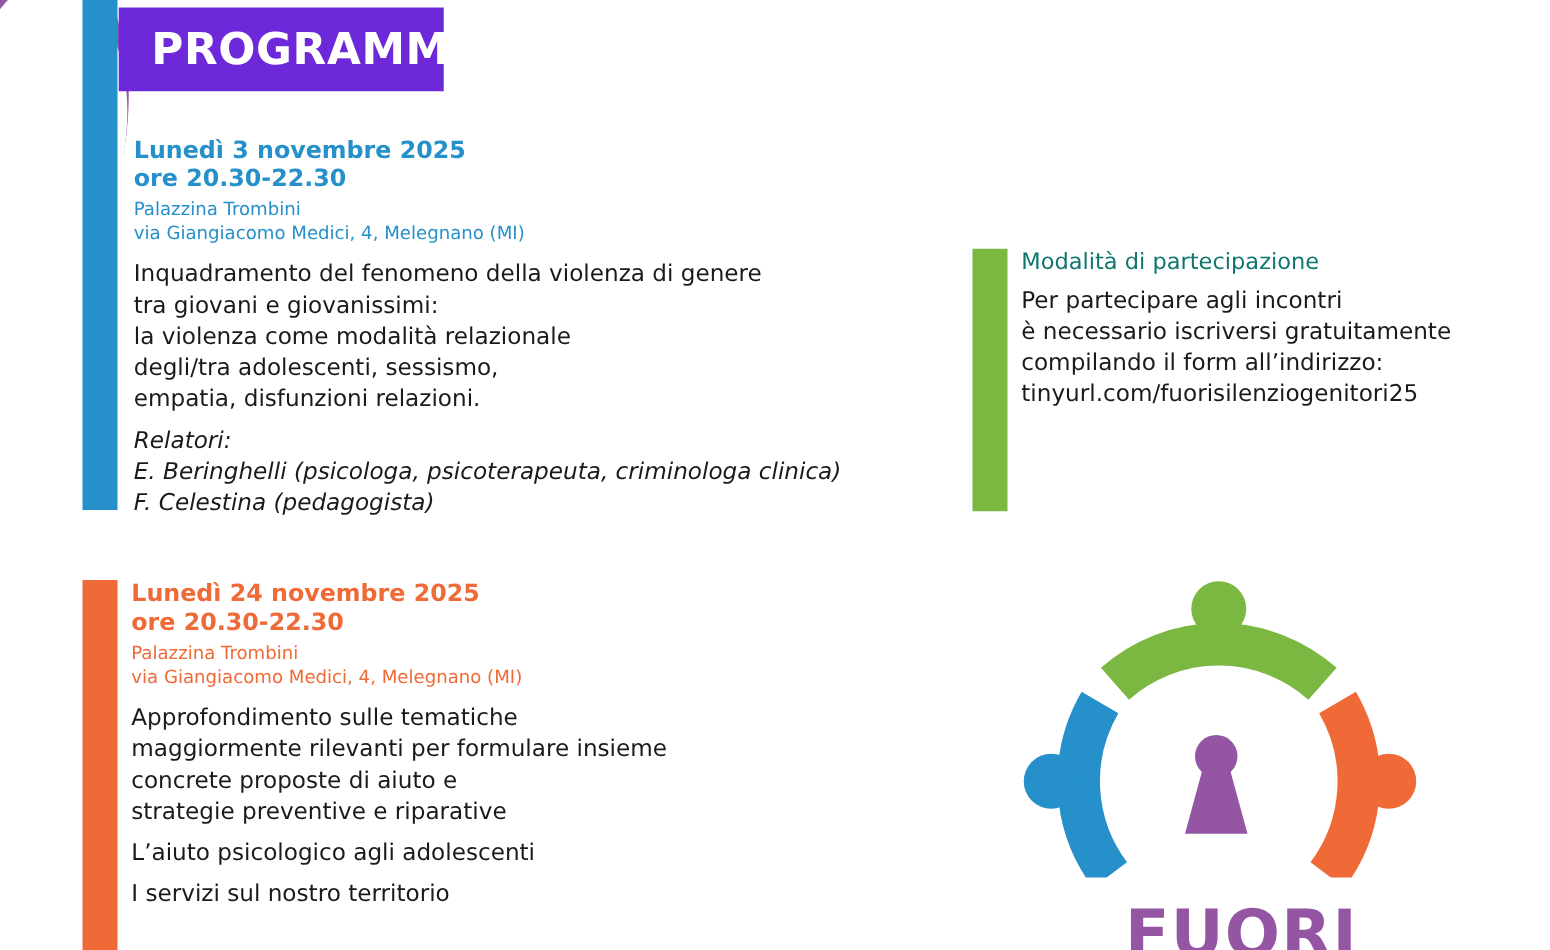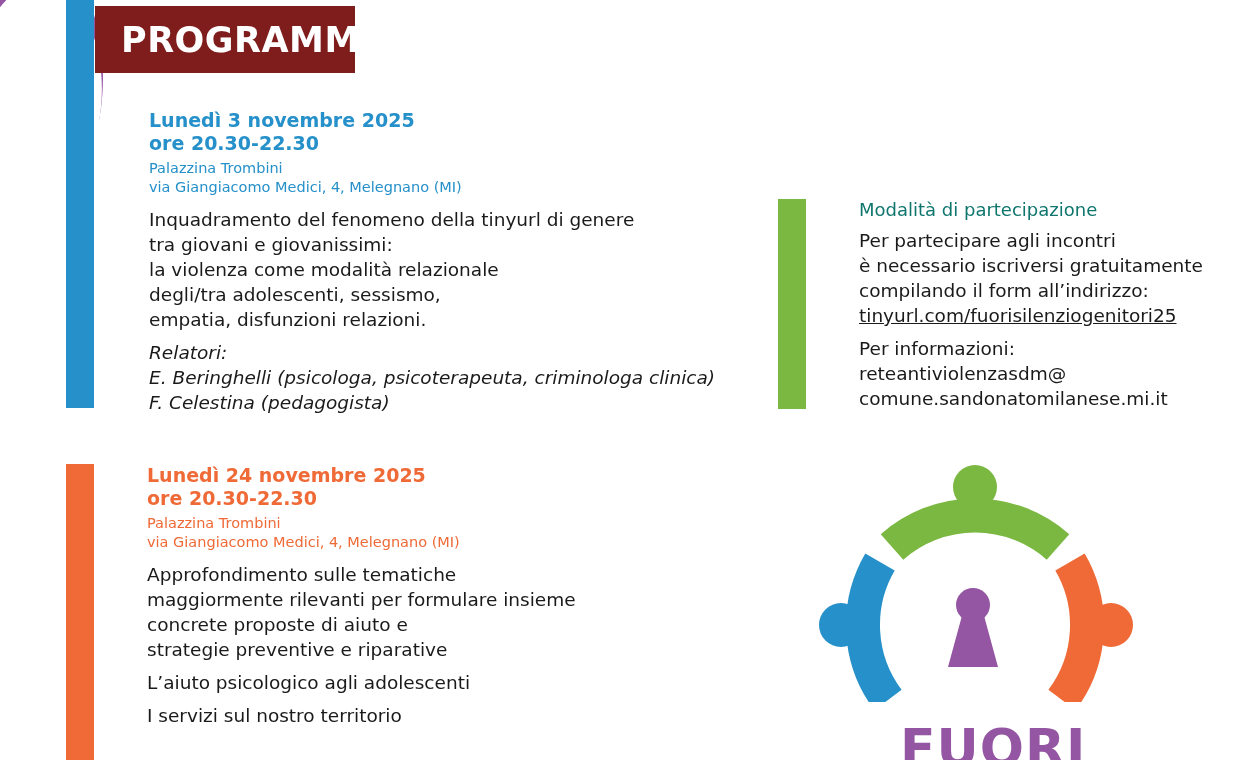--- a/index.html
+++ b/index.html
@@ -1,51 +1,51 @@
 <!DOCTYPE html>
 <html><head>
 <meta charset="utf-8">
 <style>
   html, body { margin:0; padding:0; }
   body { width:1240px; height:760px; overflow:hidden; background:#ffffff; position:relative; font-family:"DejaVu Sans", sans-serif; color:#1a1a1a; }
   .corner-arc { position:absolute; left:-60px; top:-40px; width:160px; height:300px; border-radius:50%; border-left:22px solid #9456a3; border-top:22px solid #9456a3; border-right:0; border-bottom:0; box-sizing:border-box; transform:rotate(10deg); }
-  .title-bar { position:absolute; left:95px; top:6px; width:260px; height:67px; background:#7f1d1d; }
+  .title-bar { position:absolute; left:95px; top:6px; width:260px; height:67px; background:#6d28d9; }
   .title-bar span { position:absolute; left:26px; top:14px; color:#fff; font-size:35px; font-weight:bold; letter-spacing:0.5px; }
   .bar { position:absolute; width:28px; }
   .bar-blue { left:66px; top:0; height:408px; background:#2590c9; }
   .bar-orange { left:66px; top:464px; height:296px; background:#ef6a36; }
   .bar-green { left:778px; top:199px; height:210px; width:28px; background:#7bb842; }
-  .sec { position:absolute;margin-left:42px; }
+  .sec { position:absolute; }
   .date { font-size:19px; font-weight:bold; line-height:23px; }
   .place { font-size:14.5px; line-height:19px; }
   .body-text { font-size:18.5px; line-height:25px; }
   .blue { color:#2590c9; }
   .orange { color:#ef6a36; }
   .green { color:#0f766e; }
-  .link { text-decoration:underline; }
+  .link { }
   .logo { position:absolute; left:808px; top:462px; width:334px; height:240px; }
   .logo-word { position:absolute; left:900px; top:718px; color:#9456a3; font-size:52px; font-weight:bold; letter-spacing:1px; line-height:60px; }
 </style>
 </head>
 <body>
 
 <div class="corner-arc"></div>
 
 <div class="bar bar-blue"></div>
 <div class="title-bar">
   <span>PROGRAMMA</span>
 </div>
 
 <div class="sec" style="left:107px; top:109px;">
   <div class="date blue">Lunedì 3 novembre 2025</div>
   <div class="date blue">ore 20.30-22.30</div>
   <div class="place blue" style="margin-top:4px;">Palazzina Trombini</div>
   <div class="place blue">via Giangiacomo Medici, 4, Melegnano (MI)</div>
   <div class="body-text" style="margin-top:10px;">
-    <div>Inquadramento del fenomeno della tinyurl di genere</div>
+    <div>Inquadramento del fenomeno della violenza di genere</div>
     <div>tra giovani e giovanissimi:</div>
     <div>la violenza come modalità relazionale</div>
     <div>degli/tra adolescenti, sessismo,</div>
     <div>empatia, disfunzioni relazioni.</div>
   </div>
   <div class="body-text" style="margin-top:8px;font-style:italic;">
     <div>Relatori:</div>
     <div>E. Beringhelli (psicologa, psicoterapeuta, criminologa clinica)</div>
     <div>F. Celestina (pedagogista)</div>
   </div>
@@ -69,27 +69,20 @@
 
 <div class="bar-green" style="position:absolute;"></div>
 <div class="sec" style="left:817px; top:198px;">
   <div class="green" style="font-size:18px; line-height:24px;">Modalità di partecipazione</div>
   <div class="body-text" style="margin-top:6px;">
     <div>Per partecipare agli incontri</div>
     <div>è necessario iscriversi gratuitamente</div>
     <div>compilando il form all’indirizzo:</div>
     <div class="link">tinyurl.com/fuorisilenziogenitori25</div>
   </div>
-  <div class="body-text" style="margin-top:8px;">
-    <div>Per informazioni:</div>
-    <div>
-      <div>reteantiviolenzasdm@</div>
-      <div>comune.sandonatomilanese.mi.it</div>
-    </div>
-  </div>
 </div>
 
 <svg class="logo" viewBox="0 0 334 240">
   <g fill="none" stroke-width="34" stroke-linecap="butt">
     <path d="M 84 85 A 125 125 0 0 1 250 85" stroke="#7bb842"></path>
     <path d="M 72 100 A 125 125 0 0 0 80 238" stroke="#2590c9"></path>
     <path d="M 262 100 A 125 125 0 0 1 254 238" stroke="#ef6a36"></path>
   </g>
   <circle cx="167" cy="25" r="22" fill="#7bb842"></circle>
   <circle cx="33" cy="163" r="22" fill="#2590c9"></circle>

